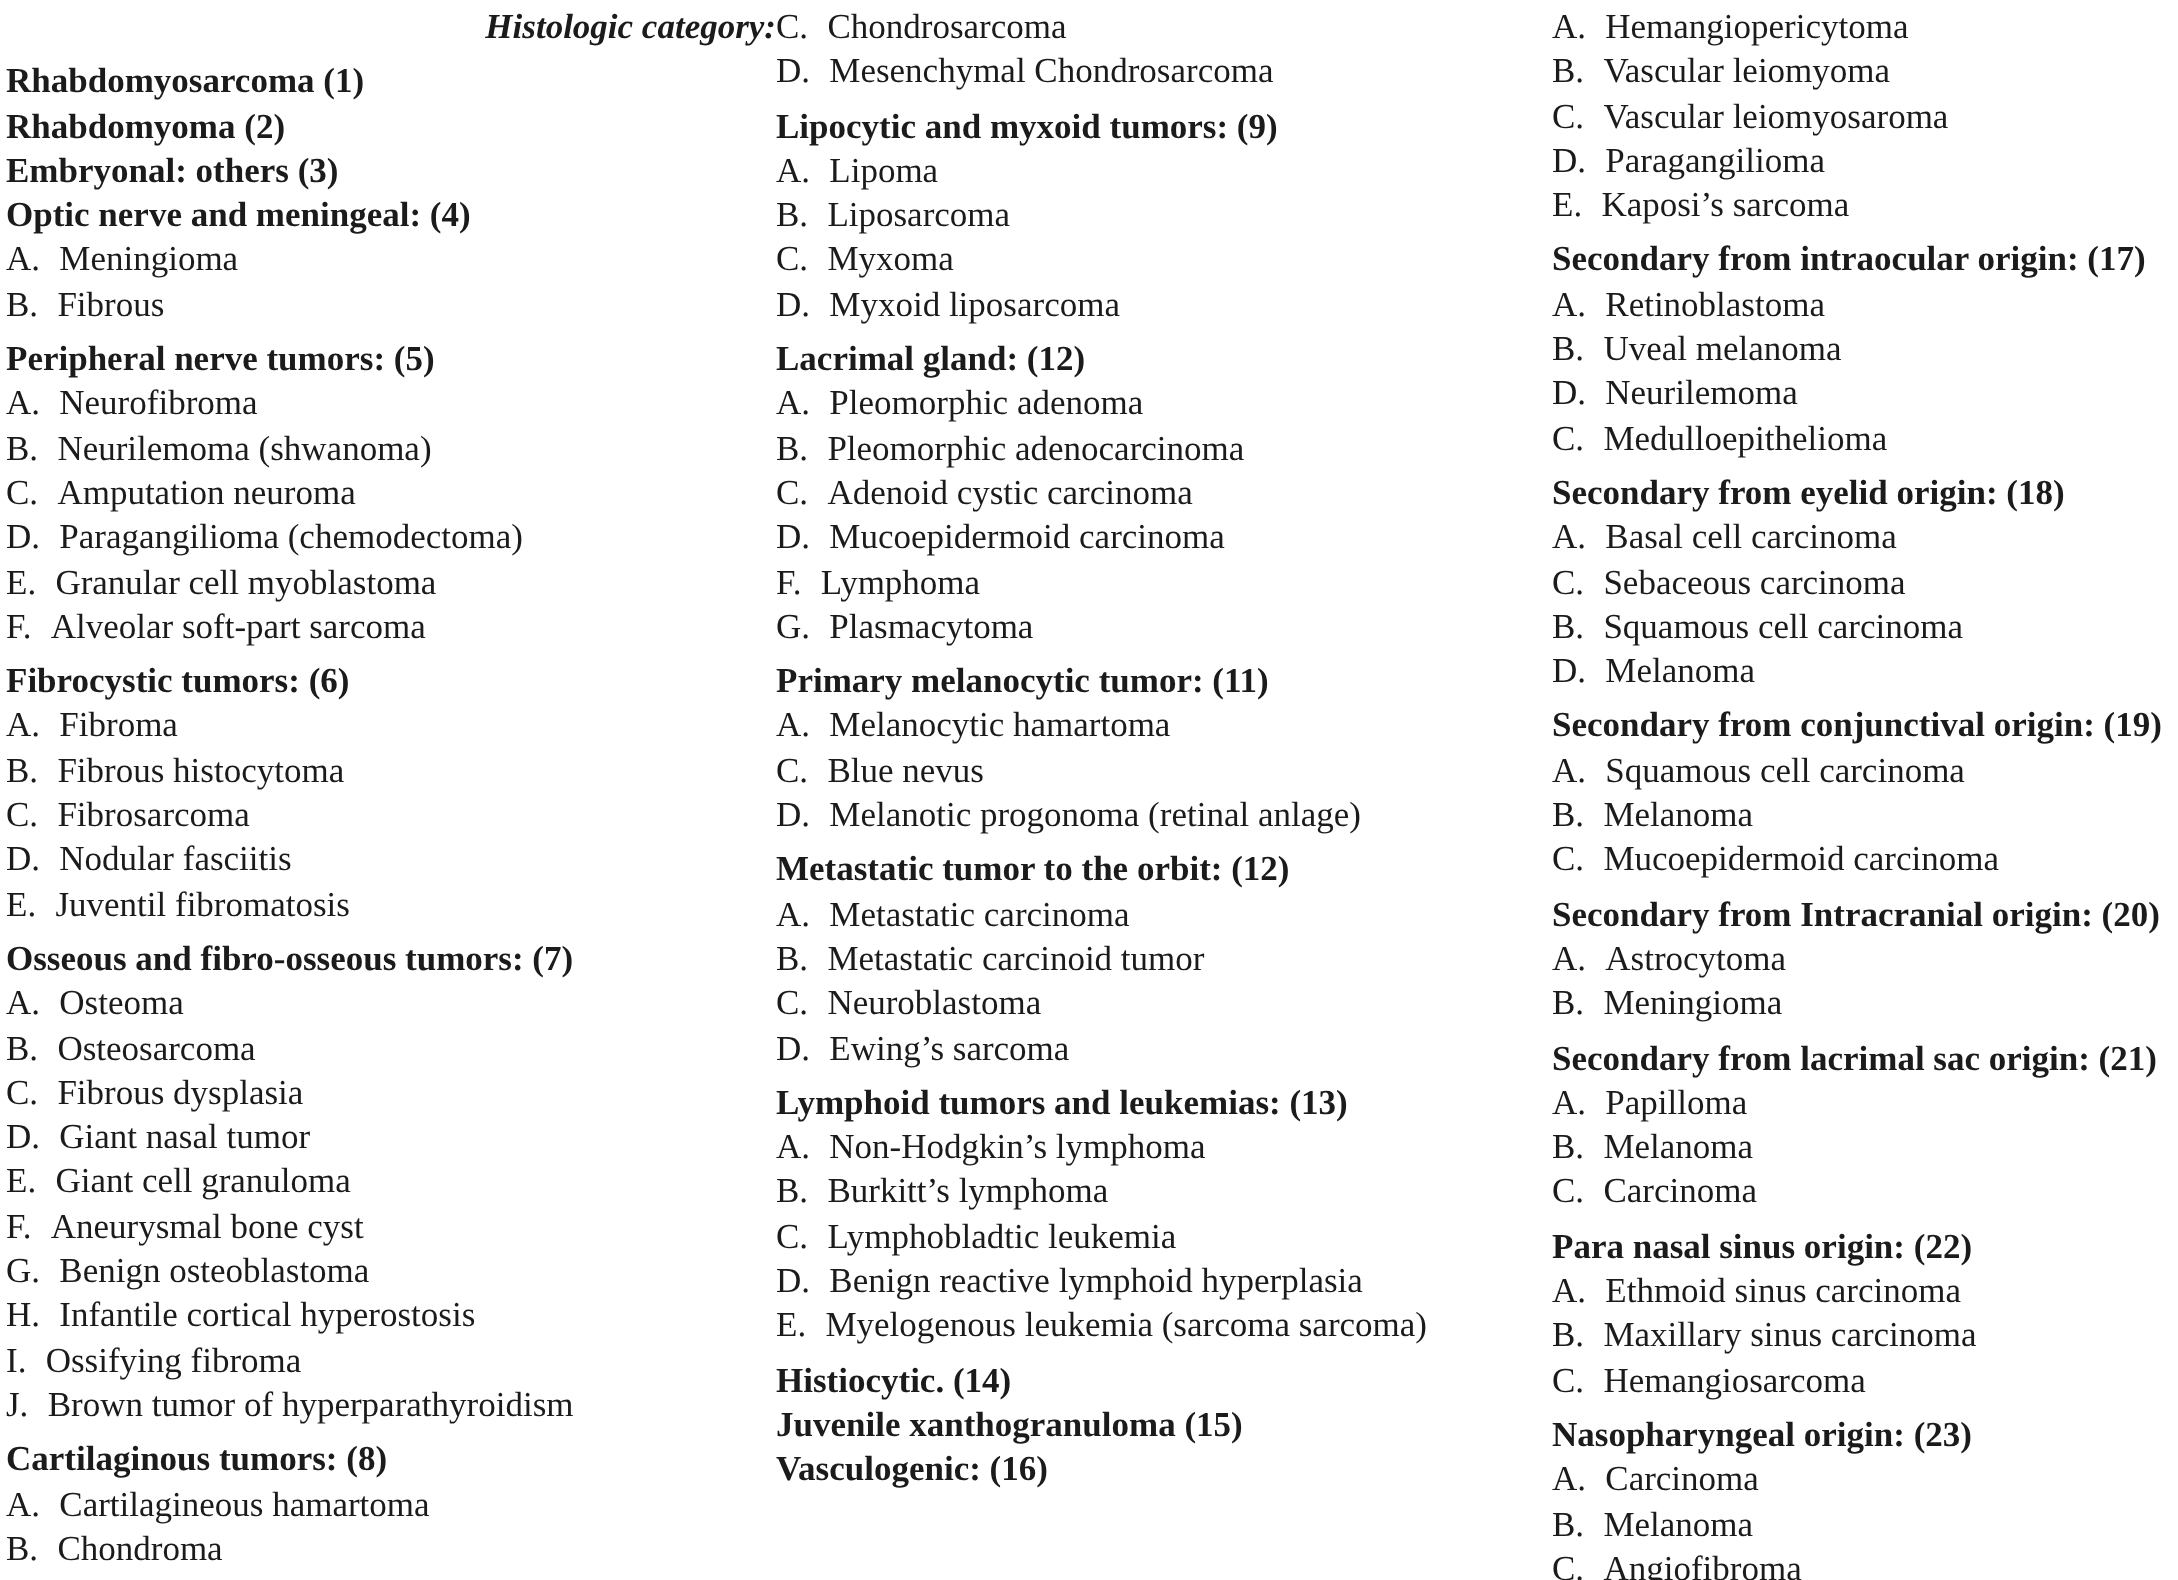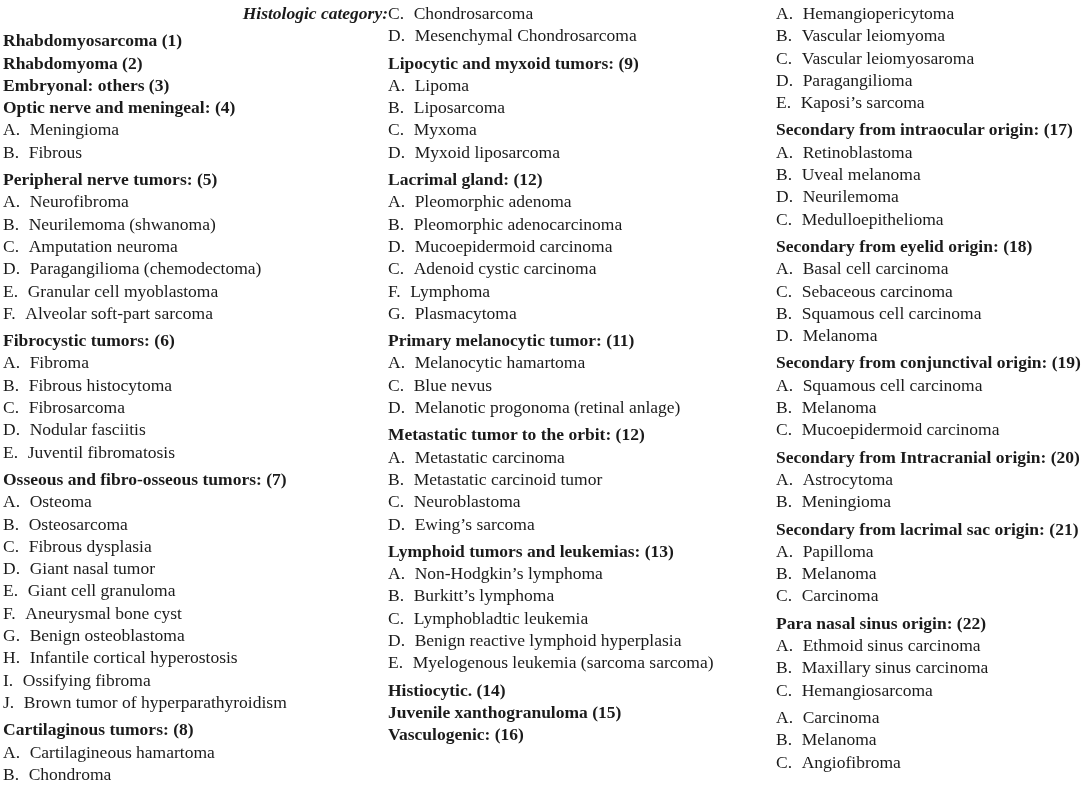--- a/index.html
+++ b/index.html
@@ -107,22 +107,22 @@
         <div class="line heading"><span>Lipocytic and myxoid tumors: (9)</span></div>
         <div class="line item"><span class="letter">A.</span><span>Lipoma</span></div>
         <div class="line item"><span class="letter">B.</span><span>Liposarcoma</span></div>
         <div class="line item"><span class="letter">C.</span><span>Myxoma</span></div>
         <div class="line item"><span class="letter">D.</span><span>Myxoid liposarcoma</span></div>
       </div>
       <div class="block">
         <div class="line heading"><span>Lacrimal gland: (12)</span></div>
         <div class="line item"><span class="letter">A.</span><span>Pleomorphic adenoma</span></div>
         <div class="line item"><span class="letter">B.</span><span>Pleomorphic adenocarcinoma</span></div>
+        <div class="line item"><span class="letter">C.</span><span>Adenoid cystic carcinoma</span></div>
         <div class="line item"><span class="letter">D.</span><span>Mucoepidermoid carcinoma</span></div>
-        <div class="line item"><span class="letter">C.</span><span>Adenoid cystic carcinoma</span></div>
         <div class="line item"><span class="letter">F.</span><span>Lymphoma</span></div>
         <div class="line item"><span class="letter">G.</span><span>Plasmacytoma</span></div>
       </div>
       <div class="block">
         <div class="line heading"><span>Primary melanocytic tumor: (11)</span></div>
         <div class="line item"><span class="letter">A.</span><span>Melanocytic hamartoma</span></div>
         <div class="line item"><span class="letter">C.</span><span>Blue nevus</span></div>
         <div class="line item"><span class="letter">D.</span><span>Melanotic progonoma (retinal anlage)</span></div>
       </div>
       <div class="block">
@@ -185,18 +185,19 @@
         <div class="line item"><span class="letter">B.</span><span>Melanoma</span></div>
         <div class="line item"><span class="letter">C.</span><span>Carcinoma</span></div>
       </div>
       <div class="block">
         <div class="line heading"><span>Para nasal sinus origin: (22)</span></div>
         <div class="line item"><span class="letter">A.</span><span>Ethmoid sinus carcinoma</span></div>
         <div class="line item"><span class="letter">B.</span><span>Maxillary sinus carcinoma</span></div>
         <div class="line item"><span class="letter">C.</span><span>Hemangiosarcoma</span></div>
       </div>
       <div class="block">
+        <div class="line heading"><span>Nasopharyngeal origin: (23)</span></div>
         <div class="line item"><span class="letter">A.</span><span>Carcinoma</span></div>
         <div class="line item"><span class="letter">B.</span><span>Melanoma</span></div>
         <div class="line item"><span class="letter">C.</span><span>Angiofibroma</span></div>
       </div>
     </div>
 </div>
 
 </body></html>

